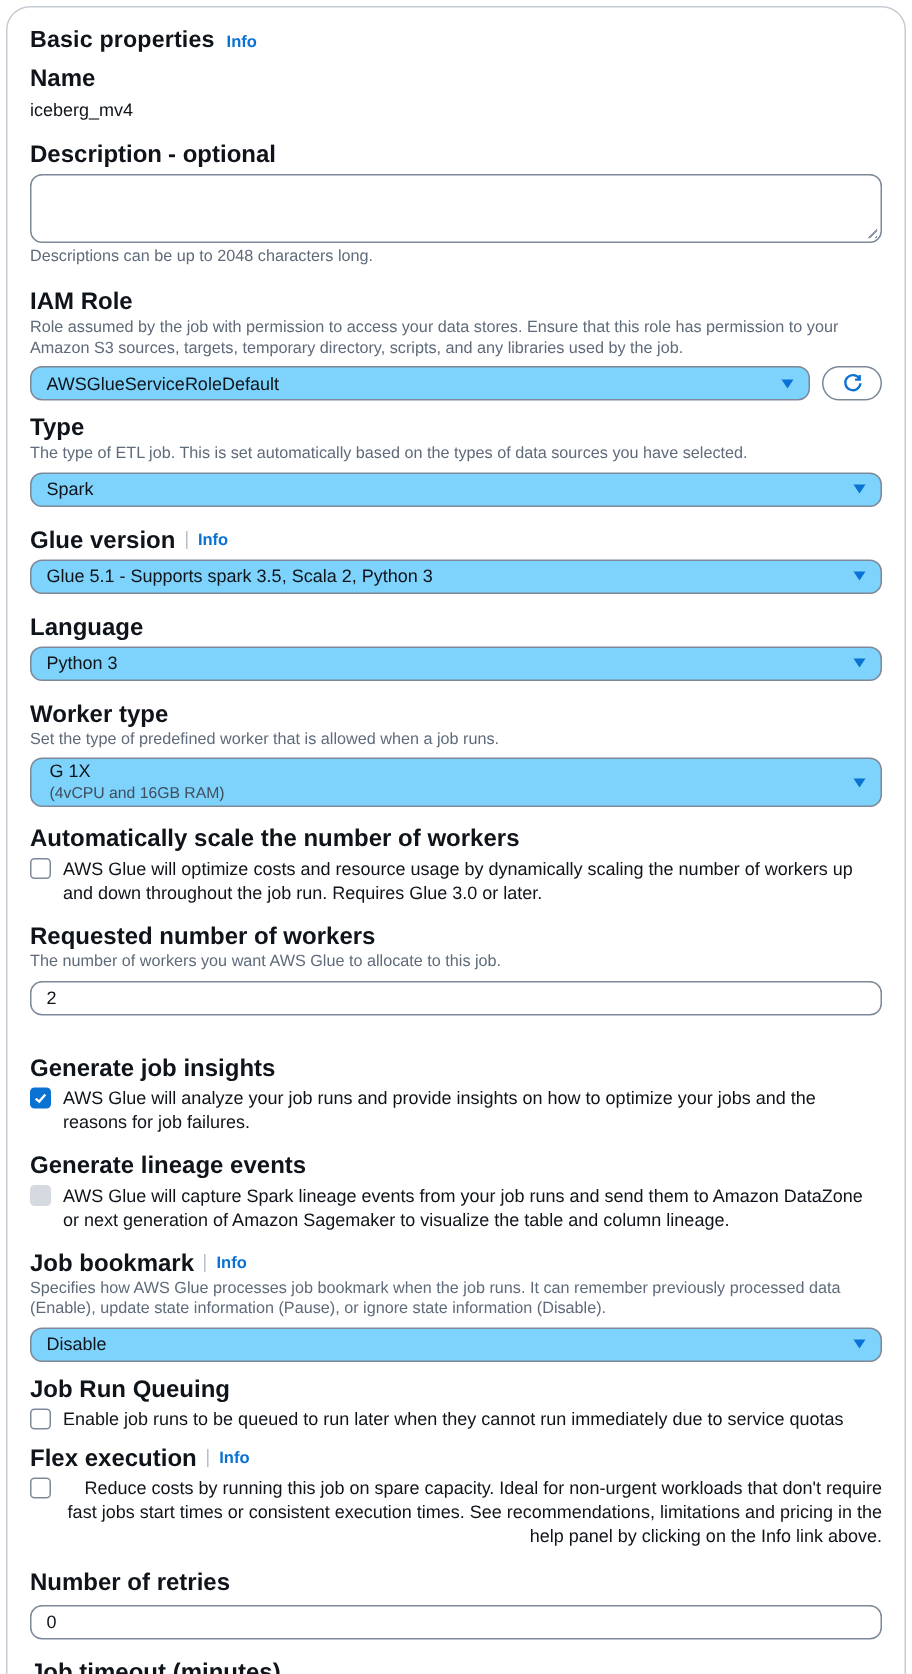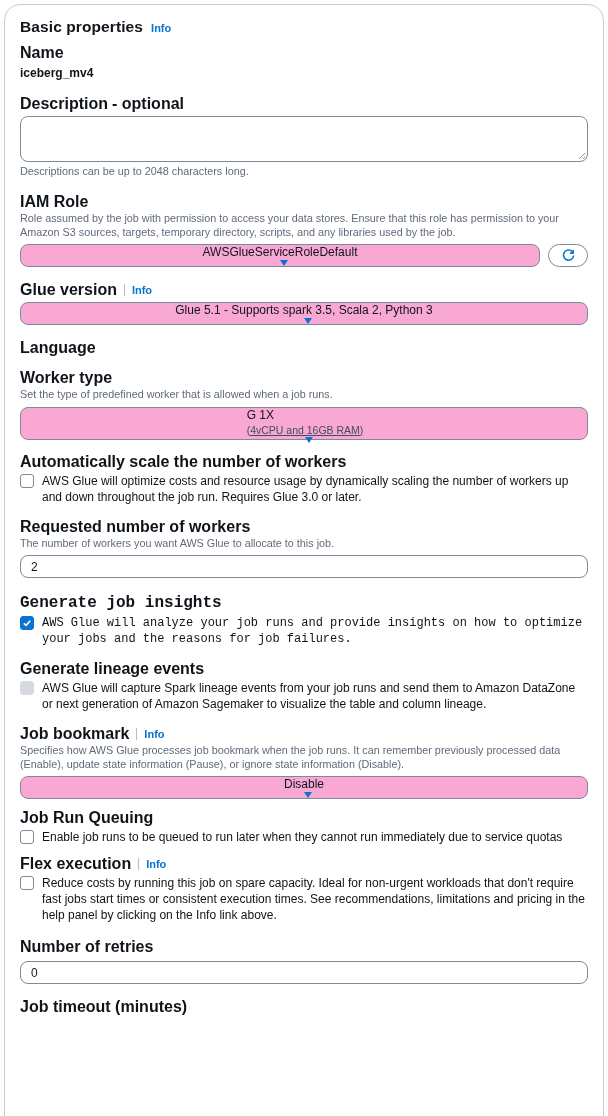--- a/index.html
+++ b/index.html
@@ -21,40 +21,40 @@
   .panel-title { font-size: 15.5px; font-weight: 700; letter-spacing: .1px; }
   .info-link {
     font-size: 11px; font-weight: 700; color: #0972d3; text-decoration: none; cursor: pointer;
   }
   
   .fld { margin-bottom: 11px; }
   .label-row { display: flex; align-items: center; gap: 7px; margin-bottom: 3px; }
   .lbl { font-size: 16px; font-weight: 700; line-height: 15px; }
   .vdiv { width: 1px; height: 12px; background: #b6bec9; }
   .desc { font-size: 10.8px; line-height: 13.5px; color: #5f6b7a; margin-bottom: 5px; }
-  .value-text { font-size: 12px; line-height: 15px; color: #0f141a; font-weight: bold; }
+  .value-text { font-size: 12px; line-height: 15px; color: #0f141a; }
   .constraint { font-size: 10.8px; line-height: 13px; color: #5f6b7a; margin-top: 3px; }
   
   .textarea-box {
     position: relative; width: 100%; height: 46px;
     border: 1px solid #7d8998; border-radius: 8px; background: #fff; cursor: text;
   }
   .grabber {
     position: absolute; right: 2px; bottom: 2px; width: 9px; height: 9px;
     background: repeating-linear-gradient(135deg, transparent, transparent 2px, #8d99a8 2px, #8d99a8 3px);
     clip-path: polygon(100% 0, 100% 100%, 0 100%);
   }
   .select {
     display: flex; align-items: center; justify-content: space-between;
     width: 100%; height: 23px; padding: 0 10px;
-    border: 1px solid #7d8998; border-radius: 8px; background: #f9a8d4; cursor: pointer; flex-direction: column;
+    border: 1px solid #7d8998; border-radius: 8px; background: #7dd3fc; cursor: pointer;
   }
   .select.tall { height: 33px; padding-left: 12px; }
   .select-value { font-size: 12px; line-height: 14px; color: #0f141a; }
-  .select-value .sub { display: block; font-size: 10.5px; color: #414d5c; font-weight: 400; margin-top: 1px; text-decoration: underline; }
+  .select-value .sub { display: block; font-size: 10.5px; color: #414d5c; font-weight: 400; margin-top: 1px; }
   .caret {
     flex: none; width: 0; height: 0; margin-left: 8px;
     border-left: 4.5px solid transparent; border-right: 4.5px solid transparent;
     border-top: 6px solid #0972d3;
   }
   .text-input {
     width: 100%; height: 23px; padding: 0 10px;
     border: 1px solid #7d8998; border-radius: 8px; background: #fff;
     font-family: inherit; font-size: 12px; color: #0f141a; outline: none;
   }
@@ -118,37 +118,51 @@
       </div>
       <button class="refresh-btn">
         <svg width="13" height="13" viewBox="0 0 16 16" fill="none">
           <path d="M13.6 4.6 A6.2 6.2 0 1 0 14.3 8" stroke="#0972d3" stroke-width="1.9"></path>
           <polyline points="13.7,1.3 13.7,5.1 9.9,5.1" stroke="#0972d3" stroke-width="1.9" fill="none"></polyline>
         </svg>
       </button>
     </div>
   </div>
 
+  <div class="fld">
+    <div class="label-row">
+        <span class="lbl">Type</span>
+      </div>
+    <div class="desc">The type of ETL job. This is set automatically based on the types of data sources you have selected.</div>
+    <div class="select">
+      <span class="select-value">Spark</span>
+      <span class="caret"></span>
+    </div>
+  </div>
 
   <div class="fld" style="margin-top:15px;">
     <div class="label-row">
       <span class="lbl">Glue version</span>
       <span class="vdiv"></span>
       <a class="info-link">Info</a>
     </div>
     <div class="select" style="margin-top:5px;">
       <span class="select-value">Glue 5.1 - Supports spark 3.5, Scala 2, Python 3</span>
       <span class="caret"></span>
     </div>
   </div>
 
   <div class="fld" style="margin-top:15px;">
     <div class="label-row">
         <span class="lbl">Language</span>
       </div>
+    <div class="select" style="margin-top:5px;">
+      <span class="select-value">Python 3</span>
+      <span class="caret"></span>
+    </div>
   </div>
 
   <div class="fld" style="margin-top:15px;">
     <div class="label-row">
         <span class="lbl">Worker type</span>
       </div>
     <div class="desc">Set the type of predefined worker that is allowed when a job runs.</div>
     <div class="select tall">
       <span class="select-value"><span>G 1X</span><span class="sub">(4vCPU and 16GB RAM)</span></span>
       <span class="caret"></span>
@@ -168,21 +182,21 @@
   </div>
 
   <div class="fld" style="margin-top:14px;">
     <div class="label-row">
         <span class="lbl">Requested number of workers</span>
       </div>
     <div class="desc">The number of workers you want AWS Glue to allocate to this job.</div>
     <input class="text-input" value="2" style="">
   </div>
 
-  <div class="fld" style="margin-top:18px;font-family:Liberation Mono, monospace;">
+  <div class="fld" style="margin-top:28px;">
     <div class="label-row">
         <span class="lbl">Generate job insights</span>
       </div>
     <div class="check-row">
       <span class="checkbox checked">
         <svg width="10" height="10" viewBox="0 0 14 14">
             <polyline points="2.5,7.5 5.8,10.3 11.5,3.8" fill="none" stroke="#fff" stroke-width="2.2"></polyline>
           </svg>
       </span>
       <span class="check-text">AWS Glue will analyze your job runs and provide insights on how to optimize your jobs and the reasons for job failures.</span>
@@ -219,21 +233,21 @@
         <span class="lbl">Job Run Queuing</span>
       </div>
     <div class="check-row">
       <span class="checkbox unchecked">
         
       </span>
       <span class="check-text">Enable job runs to be queued to run later when they cannot run immediately due to service quotas</span>
     </div>
   </div>
 
-  <div class="fld" style="">
+  <div class="fld" style="text-align:right;">
     <div class="label-row">
       <span class="lbl">Flex execution</span>
       <span class="vdiv"></span>
       <a class="info-link">Info</a>
     </div>
     <div class="check-row">
       <span class="checkbox unchecked">
         
       </span>
       <span class="check-text">Reduce costs by running this job on spare capacity. Ideal for non-urgent workloads that don't require fast jobs start times or consistent execution times. See recommendations, limitations and pricing in the help panel by clicking on the Info link above.</span>

